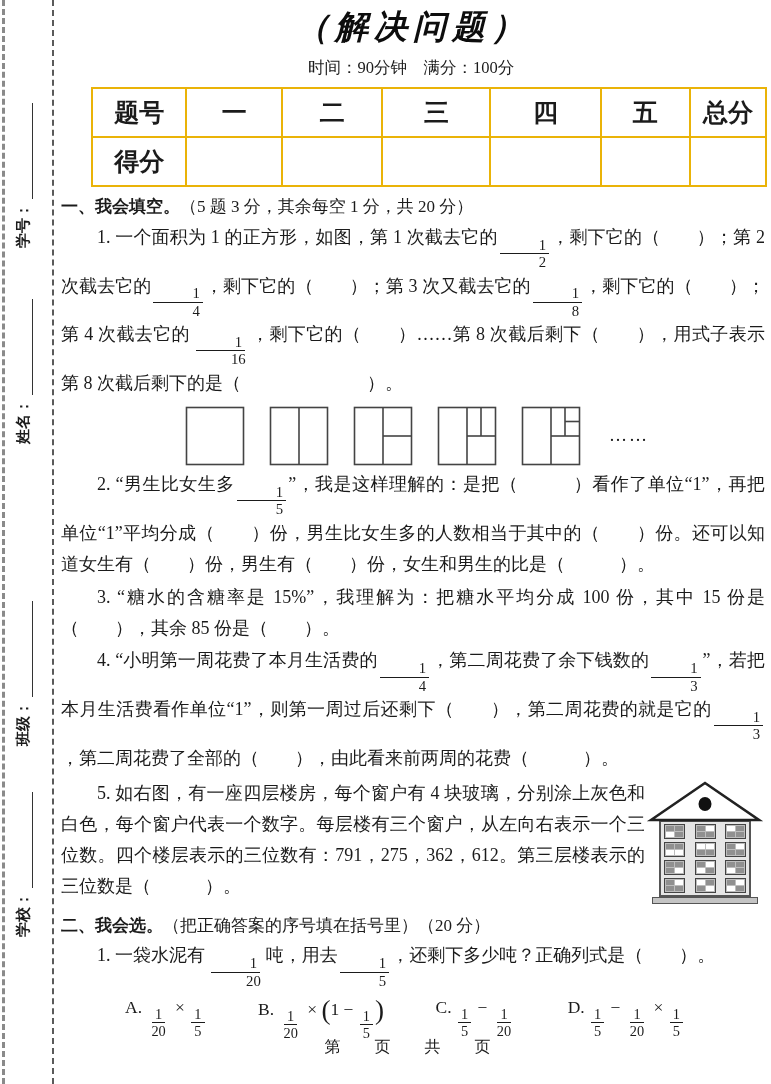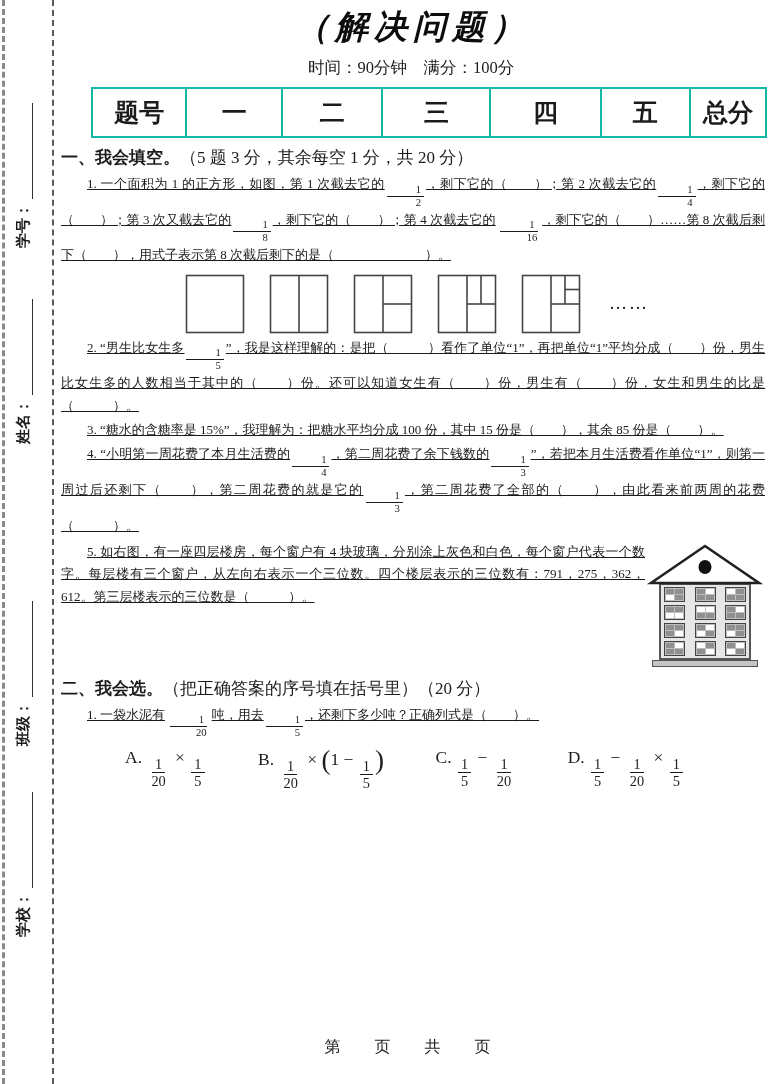--- a/index.html
+++ b/index.html
@@ -20,25 +20,25 @@
   .side-item .rule{display:inline-block;width:96px;border-bottom:1.6px solid #333;height:14px;}
   
   .content{position:absolute;left:53px;top:0;width:718px;height:1084px;
     box-sizing:border-box;padding:0 6px 0 8px;}
   .title{margin:12px 0 0;text-align:center;font-family:"Liberation Sans","DejaVu Sans",sans-serif;
     font-weight:900;font-size:42px;line-height:1.25;letter-spacing:3px;color:#0d0d0d;}
   .subtitle{margin:6px 0 0;text-align:center;font-family:"Liberation Sans","DejaVu Sans",sans-serif;
     font-weight:900;font-size:33px;line-height:1.25;letter-spacing:6px;color:#0d0d0d;font-style:italic;}
   .meta{margin:10px 4px 0 0;text-align:center;font-size:16.5px;}
   table.score{border-collapse:collapse;table-layout:fixed;width:676px;margin:8px 0 0 30px;}
-  table.score th,table.score td{border:2px solid #14b8a6;height:45px;text-align:center;
+  table.score th,table.score td{border:2px solid #eab308;height:45px;text-align:center;
     font-family:"Liberation Sans","DejaVu Sans",sans-serif;font-size:25px;font-weight:700;}
   .sec-head{margin:8px 0 0;font-size:17px;line-height:1.45;}
   .sec-head .hb{font-family:"Liberation Sans","DejaVu Sans",sans-serif;font-weight:900;}
-  p.q{margin:2px 0 0;font-size:13px;line-height:1.72;text-indent:2em;text-align:justify;text-decoration:underline;}
+  p.q{margin:2px 0 0;font-size:18px;line-height:1.72;text-indent:2em;text-align:justify;}
   
   .frac{display:inline-flex;flex-direction:column;align-items:center;
     vertical-align:-0.45em;line-height:1.12;font-size:0.82em;margin:0 2px;}
   .frac .num{border-bottom:1.4px solid currentColor;padding:0 3px;}
   .frac .den{padding:0 3px;}
   .bigp{font-size:1.55em;vertical-align:middle;font-weight:400;}
   
   .squares{margin:6px 0 2px 124px;display:flex;align-items:center;gap:24px;height:62px;}
   .squares svg{display:block;}
   .dots{font-size:18px;letter-spacing:2px;margin-left:4px;}
@@ -102,20 +102,29 @@
     <tbody>
         <tr>
       <th>题号</th>
       <th>一</th>
       <th>二</th>
       <th>三</th>
       <th>四</th>
       <th>五</th>
       <th>总分</th>
     </tr>
+    <tr>
+      <th>得分</th>
+      <td></td>
+      <td></td>
+      <td></td>
+      <td></td>
+      <td></td>
+      <td></td>
+    </tr>
   </tbody>
     </table>
 
   <p class="sec-head">
     <span class="hb">一、我会填空。</span><span>（5 题 3 分，其余每空 1 分，共 20 分）</span>
   </p>
 
   <p class="q">1. 一个面积为 1 的正方形，如图，第 1 次截去它的<span class="frac">
         <span class="num">1</span>
         <span class="den">2</span>

